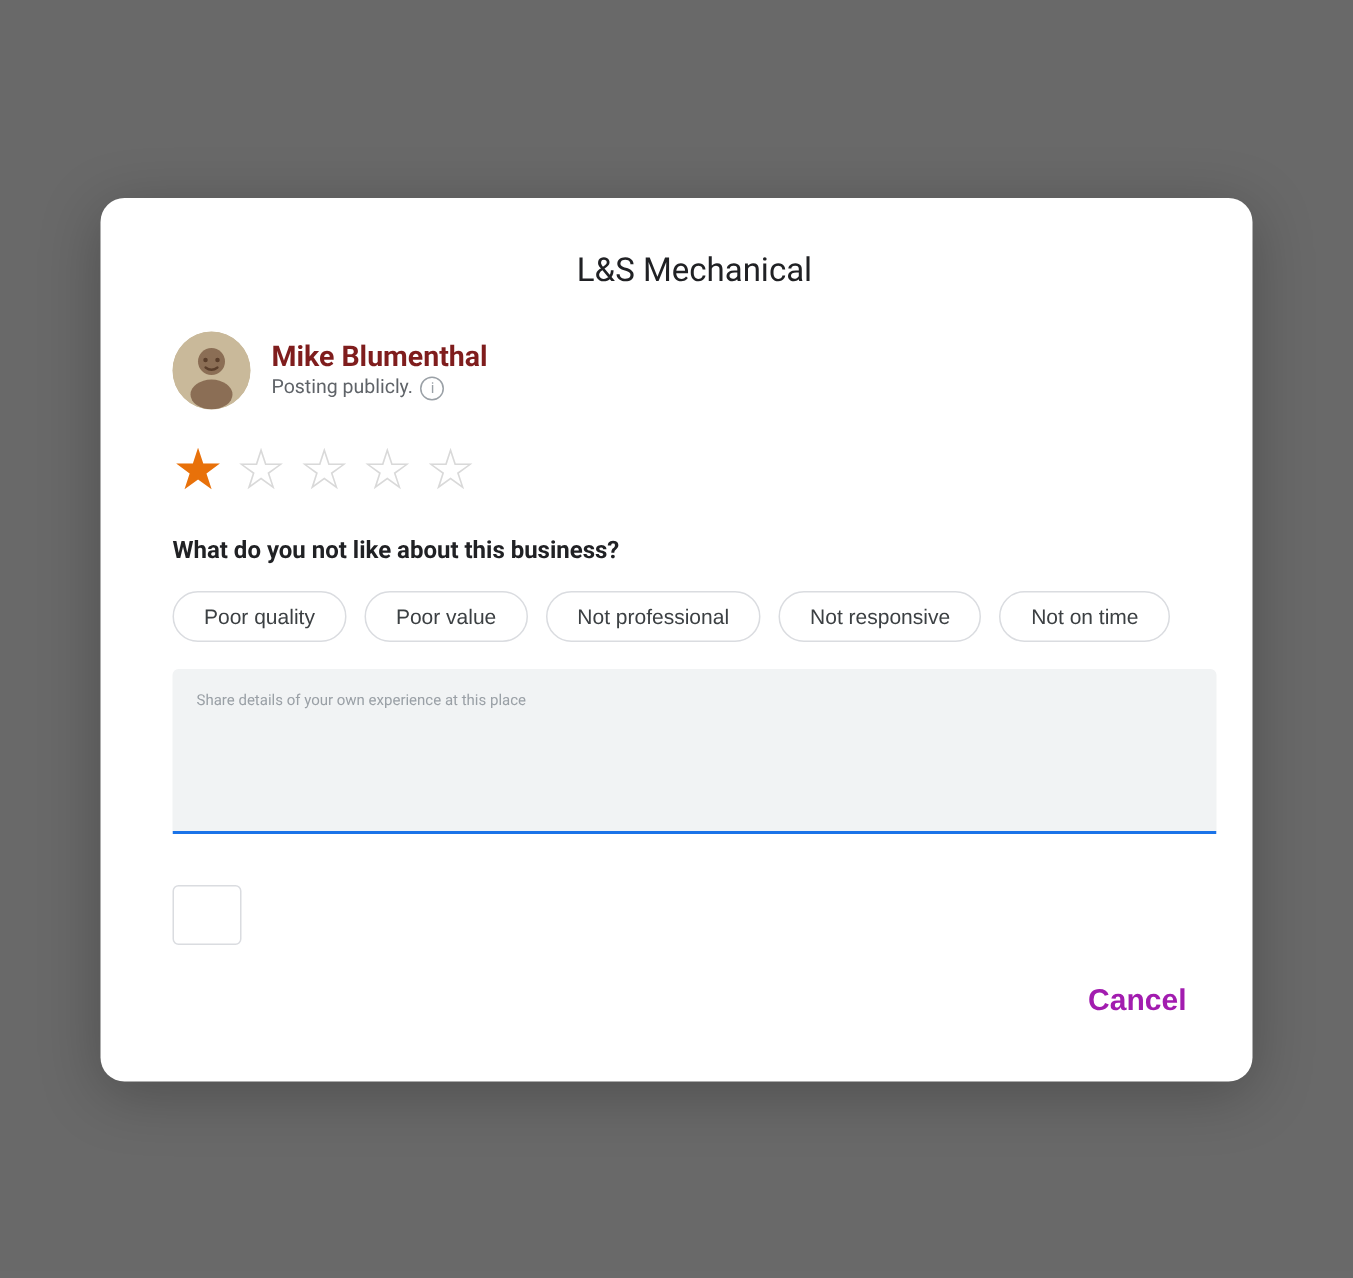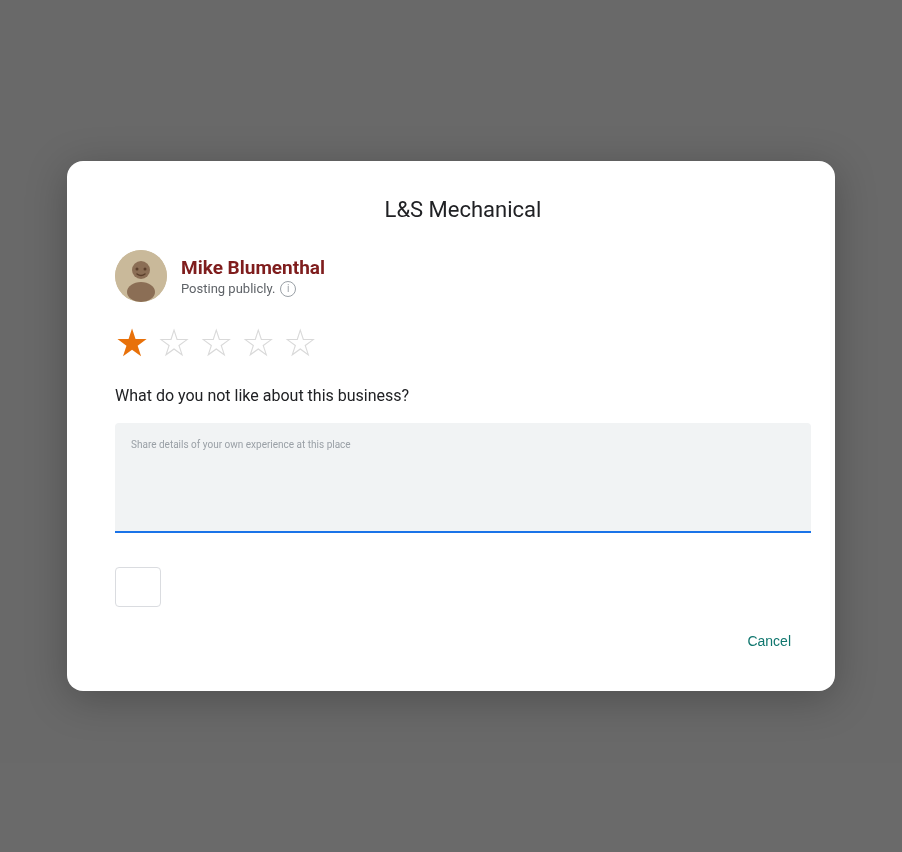--- a/index.html
+++ b/index.html
@@ -104,21 +104,21 @@
       font-size: 38px;
       cursor: pointer;
       line-height: 1;
     }
 
     .star.filled { color: #e8710a; }
     .star.empty  { color: #d9d9d9; }
 
     .question {
       font-size: 16px;
-      font-weight: 400;
+      font-weight: 700;
       color: #202124;
       margin-bottom: 18px;
     }
 
     .tags-row {
       display: flex;
       flex-wrap: wrap;
       gap: 12px;
       margin-bottom: 14px;
     }
@@ -174,23 +174,23 @@
       display: flex;
       justify-content: flex-end;
       align-items: center;
       gap: 14px;
       margin-top: 16px;
     }
 
     .cancel-btn {
       background: none;
       border: none;
-      font-size: 14px;
-      font-weight: 400;
-      color: #0f766e;
+      font-size: 20px;
+      font-weight: 700;
+      color: #a21caf;
       cursor: pointer;
       padding: 10px 20px;
       border-radius: 4px;
     }
 
     .post-btn {
       background: #1a73e8;
       border: none;
       color: #fff;
       font-size: 15px;
@@ -236,20 +236,27 @@
   <div class="stars-row">
     <span class="star filled">★</span>
     <span class="star empty">☆</span>
     <span class="star empty">☆</span>
     <span class="star empty">☆</span>
     <span class="star empty">☆</span>
   </div>
 
   <div class="question">What do you not like about this business?</div>
 
+  <div class="tags-row">
+    <button class="tag">Poor quality</button>
+    <button class="tag">Poor value</button>
+    <button class="tag">Not professional</button>
+    <button class="tag">Not responsive</button>
+    <button class="tag">Not on time</button>
+  </div>
 
   <div class="textarea-wrapper">
     <textarea class="review-textarea" placeholder="Share details of your own experience at this place" style=""></textarea>
   </div>
 
   <div>
     <button class="photo-btn"></button>
   </div>
 
   <div class="actions-row">

